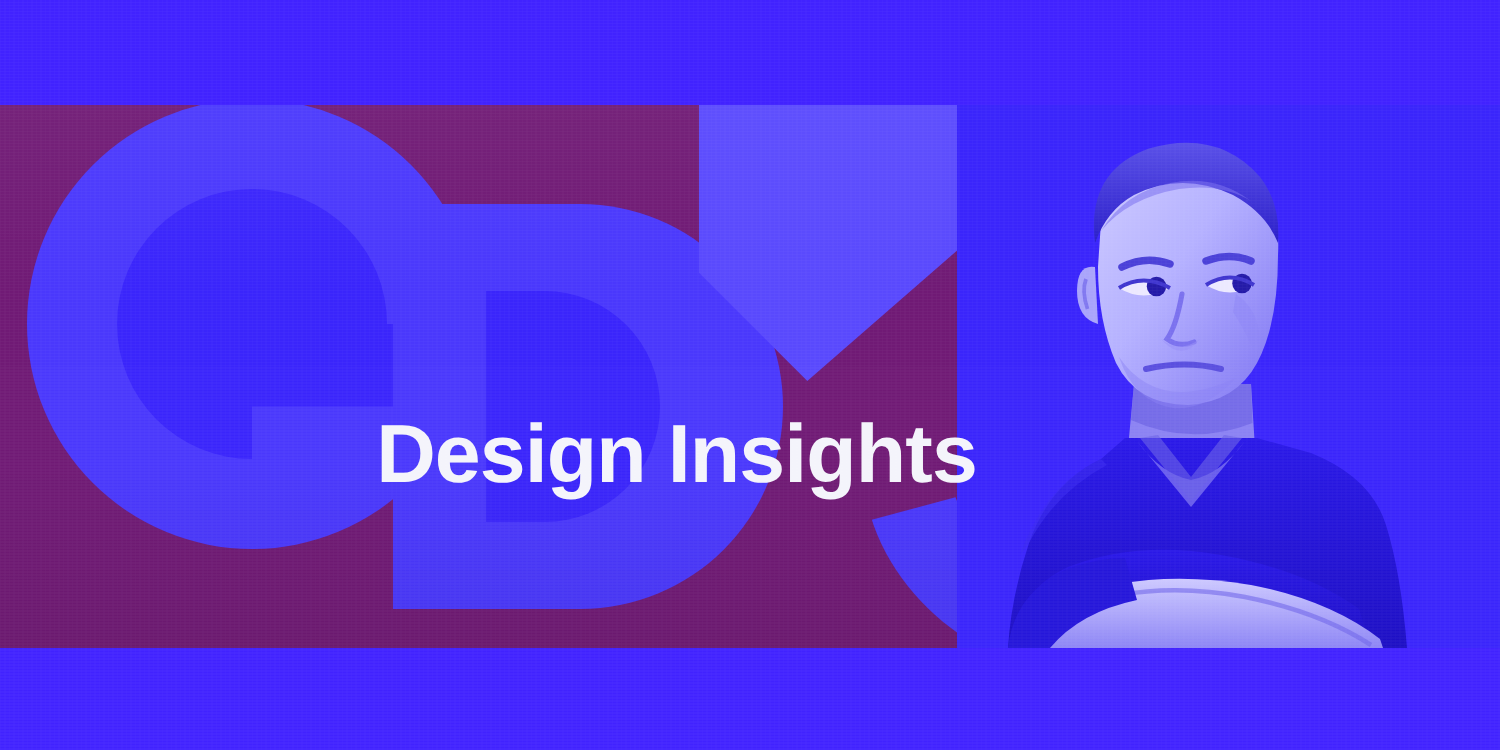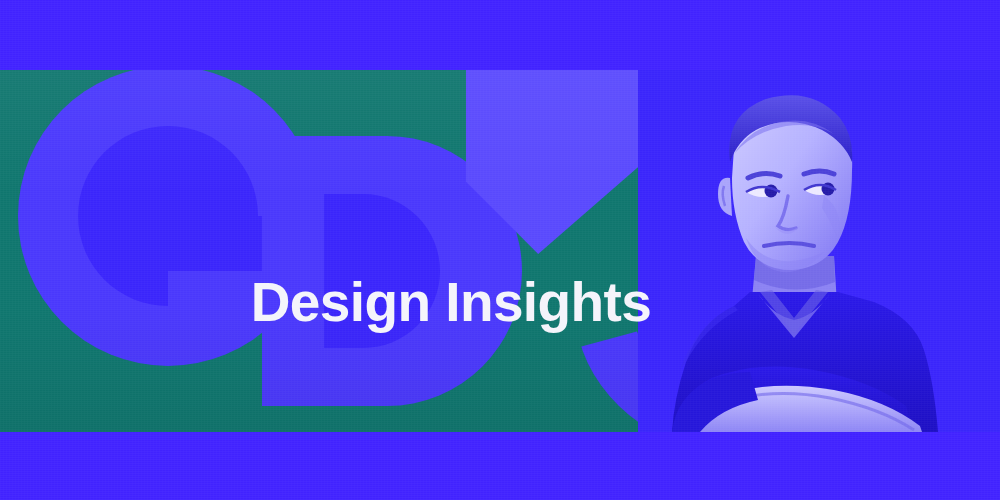--- a/index.html
+++ b/index.html
@@ -28,21 +28,21 @@
     position:absolute; left:0; top:432px;
     width:1000px; height:68px;
     background:#4122ff;
     z-index:6;
   }
 
   
   .stage {
     position:absolute; left:0; top:70px;
     width:1000px; height:362px;
-    background:#0f766e;
+    background:#701a75;
     overflow:hidden;
   }
 
   
   .stage-sheen {
     position:absolute; inset:0;
     background:
       linear-gradient(180deg, rgba(255,255,255,.035) 0%, rgba(0,0,0,0) 35%,
                                rgba(0,0,0,0) 65%, rgba(0,0,0,.05) 100%);
     z-index:1; pointer-events:none;

